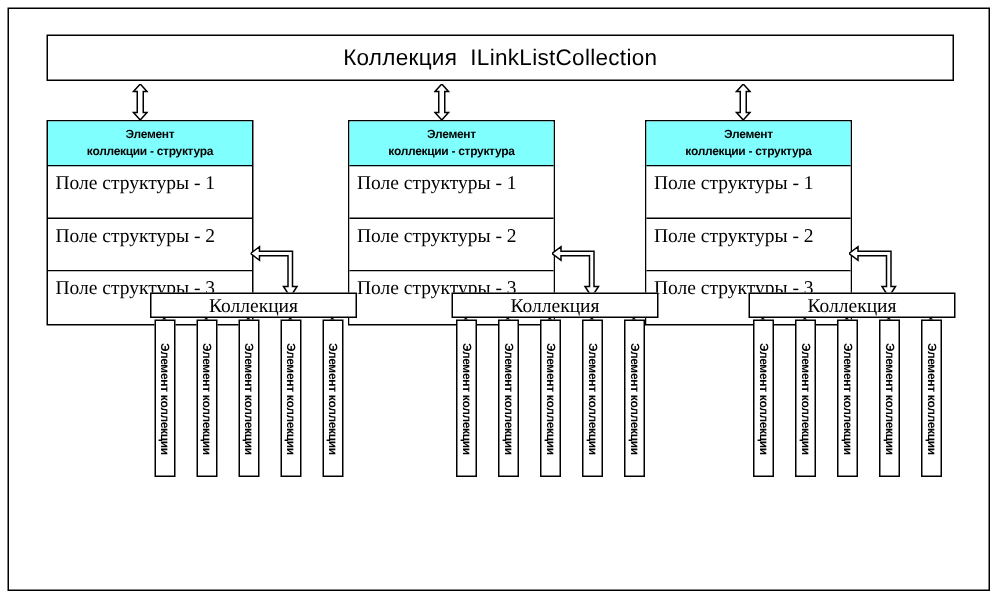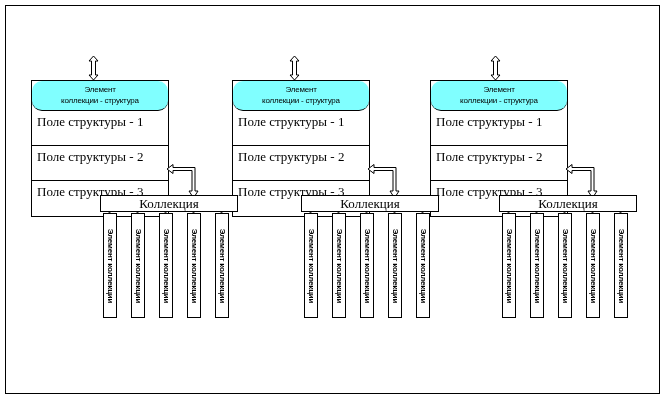--- a/index.html
+++ b/index.html
@@ -56,26 +56,25 @@
     border: 1px solid #000000;
     box-sizing: border-box;
     background: #ffffff;
   }
   .struct-header {
     background: #80ffff;
     border-bottom: 1px solid #000000;
     text-align: center;
     font-family: "Liberation Sans", sans-serif;
     font-size: 8px;
-    font-weight: normal;
+    font-weight: bold;
     line-height: 11px;
     padding: 3px 0 4px 0;
     color: #000000;
     letter-spacing: -0.2px;
-    border-radius: 10px;
   }
   .struct-header .l1 { display: block; }
   .struct-header .l2 { display: block; }
   .struct-row {
     border-bottom: 1px solid #000000;
     height: 35px;
     line-height: 21px;
     font-family: "Liberation Serif", serif;
     font-size: 13px;
     color: #000000;
@@ -152,20 +151,23 @@
   }
   .mini-arrow svg { display: block; }
 </style>
 </head>
 <body>
 
 <div id="canvas">
 
   <div class="outer-frame"></div>
 
+  <div class="title-box">
+    <span class="title-text">Коллекция  ILinkListCollection</span>
+  </div>
 
   <div class="dbl-arrow" style="left:88px; top:56px;">
     <svg width="11" height="24" viewBox="0 0 11 24">
       <polygon points="5.5,0 10,5 7.5,5 7.5,19 10,19 5.5,24 1,19 3.5,19 3.5,5 1,5" fill="#ffffff" stroke="#000000" stroke-width="1"></polygon>
     </svg>
   </div>
   <div class="dbl-arrow" style="left:289px; top:56px;">
     <svg width="11" height="24" viewBox="0 0 11 24">
       <polygon points="5.5,0 10,5 7.5,5 7.5,19 10,19 5.5,24 1,19 3.5,19 3.5,5 1,5" fill="#ffffff" stroke="#000000" stroke-width="1"></polygon>
     </svg>

